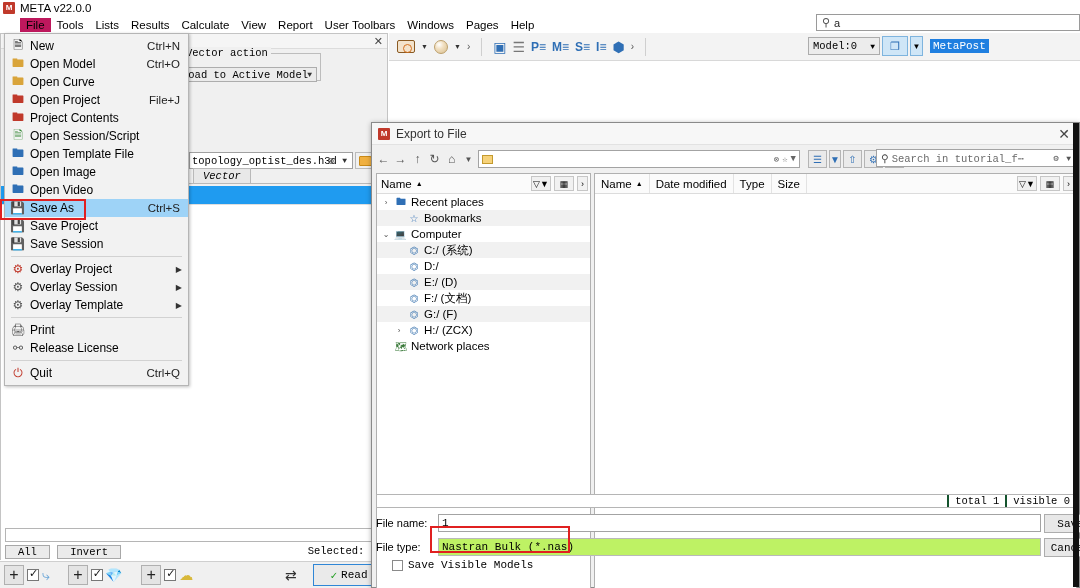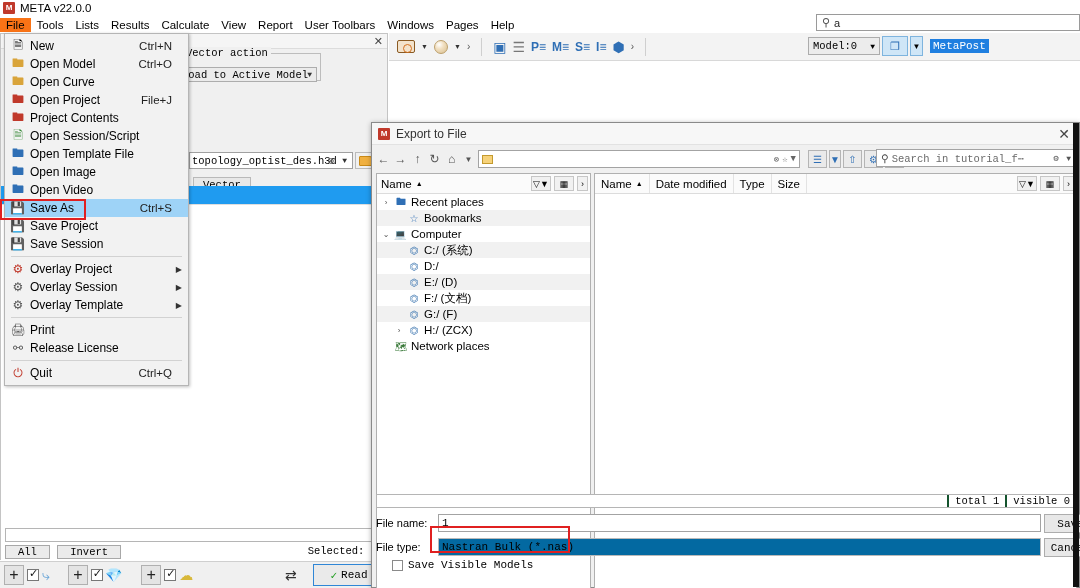--- a/index.html
+++ b/index.html
@@ -25,21 +25,21 @@
   }
   .app-title { font-size:11.5px; color:#000; }
 
   
   .menubar {
     position:absolute; left:0; top:17px; width:1080px; height:16px;
     background:#ffffff; display:flex; align-items:center;
     font-size:11.5px;
   }
   .menubar .mi { padding:1px 6px; cursor:default; white-space:nowrap; }
-  .menubar .mi.active { background:#f97316; }
+  .menubar .mi.active { background:#be185d;margin-left:20px; }
 
   
   .bg-panel {
     position:absolute; left:0; top:33px; width:388px; height:527px;
     background:#f0f0f0; border:1px solid #c4c4c4;
   }
   .panel-topbar {
     position:absolute; left:0; top:0; width:386px; height:15px;
     background:#f5f5f5; border-bottom:1px solid #dcdcdc;
   }
@@ -71,22 +71,23 @@
   }
   .file-field .clear { position:absolute; right:18px; color:#555; font-size:10px; }
   .file-field .chev { position:absolute; right:5px; color:#333; font-size:8px; }
   .folder-btn {
     position:absolute; left:354px; top:118px; width:20px; height:17px;
     background:#f0f0f0; border:1px solid #bbb;
   }
   .folder-glyph { width:13px; height:10px; margin:3px auto 0; background:#f0b040; border:1px solid #c98a18; border-radius:1px 2px 1px 1px; }
 
   .tab-strip {
-    position:absolute; left:188px; top:143px; width:196px; height:16px;
+    position:absolute; left:188px; top:134px; width:196px; height:16px;
     border-bottom:1px solid #b9b9b9;
+    font-style:italic;
   }
   .tab-item {
     position:absolute; left:4px; top:0; padding:1px 9px; background:#e8e8e8;
     border:1px solid #b9b9b9; border-bottom:none;
     font-family:"Liberation Mono", monospace; font-size:10.5px;
   }
   .list-area {
     position:absolute; left:188px; top:162px; width:196px; height:24px;
     background:#fff; border:1px solid #b5b5b5;
   }
@@ -205,21 +206,21 @@
     padding:3px 0;
     z-index:40;
   }
   .menu-row {
     position:relative; height:18px; display:flex; align-items:center;
     padding-left:4px; font-size:12px; white-space:nowrap;
   }
   .menu-row.sel { background:#9ed3f7; }
   .menu-row .ico { width:18px; text-align:center; font-size:12px; }
   .menu-row .lbl { flex:1; padding-left:3px; }
-  .menu-row .acc { font-size:11.5px; color:#222; padding-right:16px; }
+  .menu-row .acc { font-size:11.5px; color:#222; padding-right:8px; }
   .menu-row .sub { position:absolute; right:6px; font-size:8px; color:#333; }
   .menu-sep { height:1px; background:#d2d2d2; margin:3px 6px; }
   .redbox {
     position:absolute; left:0px; top:199px; width:86px; height:21px;
     border:2px solid #e02020; z-index:45;
   }
 
   
   .dialog {
     position:absolute; left:371px; top:122px; width:709px; height:466px;
@@ -294,21 +295,21 @@
   .statusbar .cell { border-left:2px solid #14532d; padding:0 6px; height:100%; display:flex; align-items:center; }
 
   .frow { position:absolute; left:4px; display:flex; align-items:center; }
   .flabel { font-family:Liberation Sans, sans-serif; font-size:11px; width:62px; }
   .fname-input {
     width:603px; height:18px; background:#fff; border:1px solid #a3a3a3;
     font-family:"Liberation Mono", monospace; font-size:11px;
     display:flex; align-items:center; padding-left:3px;
   }
   .ftype-input {
-    width:603px; height:18px; background:#0369a1; border:1px solid #b9b9b9;
+    width:603px; height:18px; background:#bef264; border:1px solid #b9b9b9;
     font-family:"Liberation Mono", monospace; font-size:11px;
     display:flex; align-items:center; padding-left:3px;
   }
   .dlg-btn {
     position:absolute; width:53px; height:19px; background:#e8e8e8; border:1px solid #adadad;
     font-family:"Liberation Mono", monospace; font-size:11px;
     display:flex; align-items:center; justify-content:center;
   }
   .ftype-redbox {
     position:absolute; left:64px; top:526px; width:140px; height:27px;

